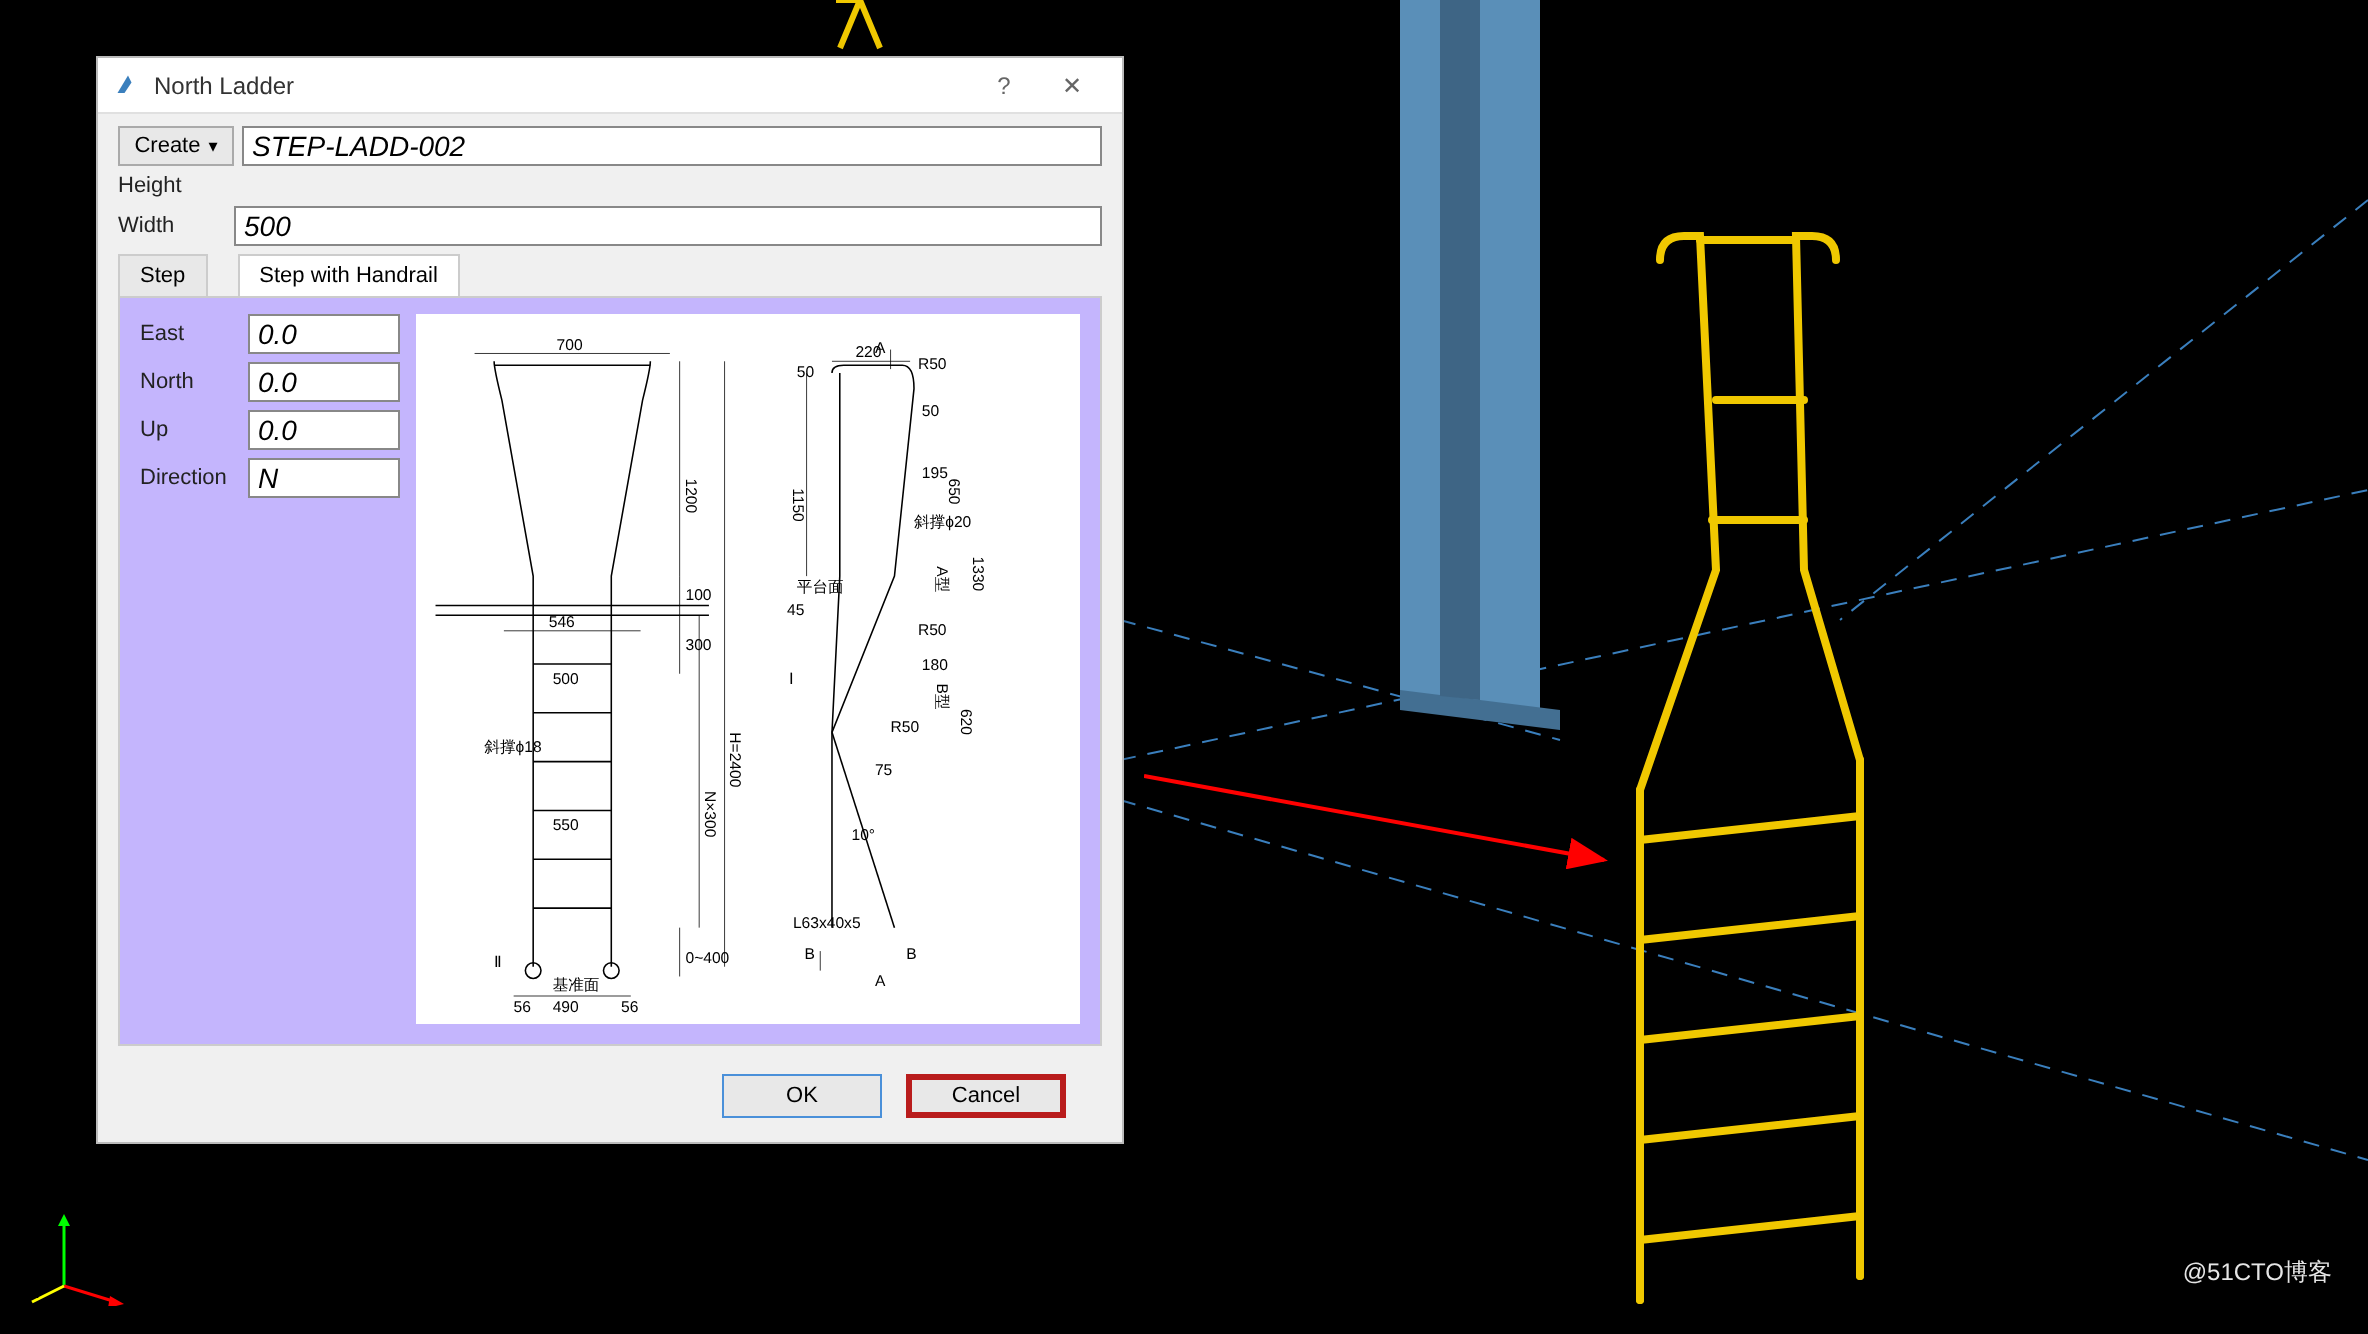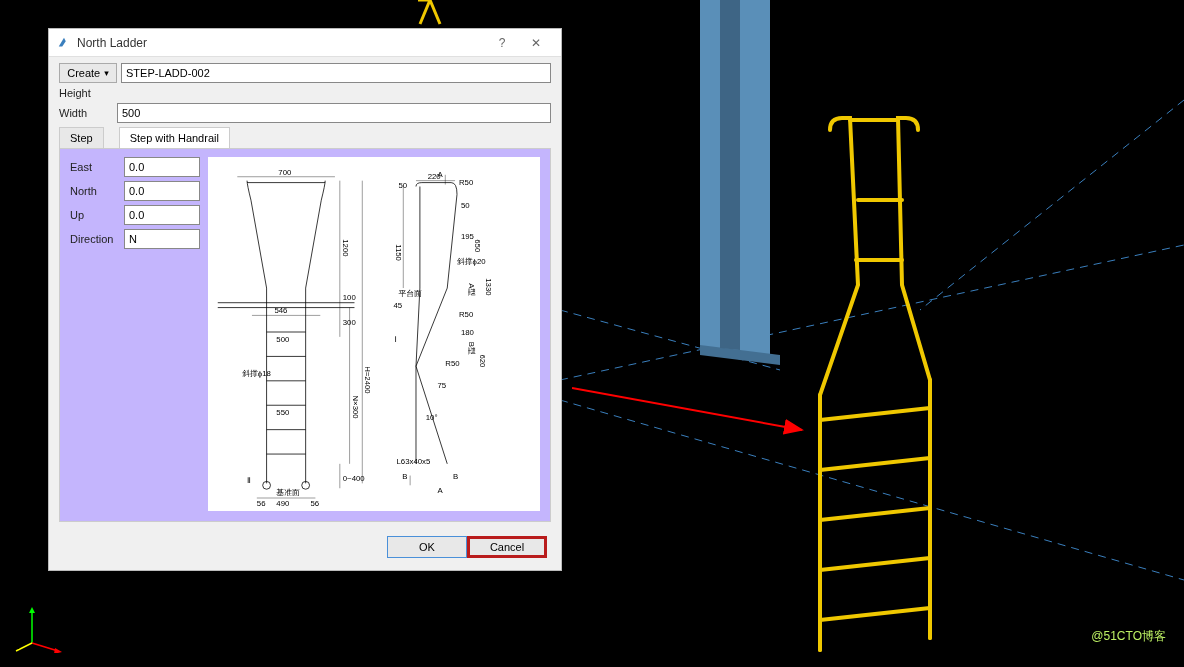--- a/index.html
+++ b/index.html
@@ -8,34 +8,34 @@
   .dialog { position: absolute; left: 48px; top: 28px; width: 514px; background: #f0f0f0; border: 1px solid #bbb; box-shadow: 0 2px 8px rgba(0,0,0,0.4); }
   .titlebar { height: 28px; display: flex; align-items: center; padding: 0 8px; background: #fff; border-bottom: 1px solid #e0e0e0; }
   .titlebar .logo { width: 14px; height: 14px; margin-right: 6px; }
   .titlebar .title { font-size: 12px; color: #333; flex: 1; }
   .titlebar .winbtn { width: 34px; height: 20px; color: #666; text-align: center; font-size: 12px; line-height: 20px; cursor: default; }
   .form { padding: 6px 10px 4px 10px; }
   .row { display: flex; align-items: center; margin-bottom: 4px; }
   .row .label { width: 58px; font-size: 11px; color: #222; }
   .createbtn { width: 58px; height: 20px; font-size: 11px; background: #e8e8e8; border: 1px solid #aaa; display: flex; align-items: center; justify-content: center; gap: 4px; }
   .createbtn .chev { font-size: 9px; }
-  input.field { flex: 1; height: 20px; border: 1px solid #888; background: #fff; font-size: 11px; padding: 0 4px; outline: none; }
+  input.field { flex: 1; height: 20px; border: 1px solid #888; background: #fff; font-size: 14px; padding: 0 4px; outline: none; font-style: italic; }
   .tabs { display: flex; margin: 4px 0 0 0; border-bottom: 1px solid #ccc; }
   .tab { padding: 4px 10px; font-size: 11px; background: #e8e8e8; border: 1px solid #ccc; border-bottom: none; margin-right: 15px; }
   .tab.active { background: #fff; }
   .tabbody { background: #c4b5fd; border: 1px solid #ccc; border-top: none; padding: 8px 10px 10px 10px; display: flex; gap: 8px; min-height: 360px; }
   .coords { width: 130px; }
   .coords .row .label { width: 60px; }
   .coords input.field { width: 76px; flex: none; }
   .drawing { flex: 1; background: #fff; position: relative; }
   .drawing svg { width: 100%; height: 350px; }
-  .btnbar { display: flex; justify-content: flex-end; gap: 0; padding: 10px 14px 12px 14px; background: #f0f0f0; }
+  .btnbar { display: flex; justify-content: flex-end; gap: 12px; padding: 10px 28px 12px 14px; background: #f0f0f0; }
   .dlgbtn { width: 80px; height: 22px; font-size: 11px; background: #e8e8e8; border: 3px solid #b91c1c; }
   .dlgbtn.primary { border: 1px solid #4a90d9; }
-  .watermark { position: absolute; right: 18px; bottom: 22px; font-size: 12px; color: #bef264; }
+  .watermark { position: absolute; right: 18px; bottom: 22px; font-size: 12px; color: #e5e5e5; }
   .ucs { position: absolute; left: 14px; bottom: 14px; width: 50px; height: 50px; }
   .arrow { position: absolute; left: 572px; top: 380px; width: 240px; height: 60px; pointer-events: none; }
   svg text { font-size: 8px; fill: #000; }
   svg .thin { stroke: #000; stroke-width: 0.8; fill: none; }
   svg .dim { stroke: #000; stroke-width: 0.4; fill: none; }
 </style>
 </head>
 <body>
 
 <div class="viewport">

